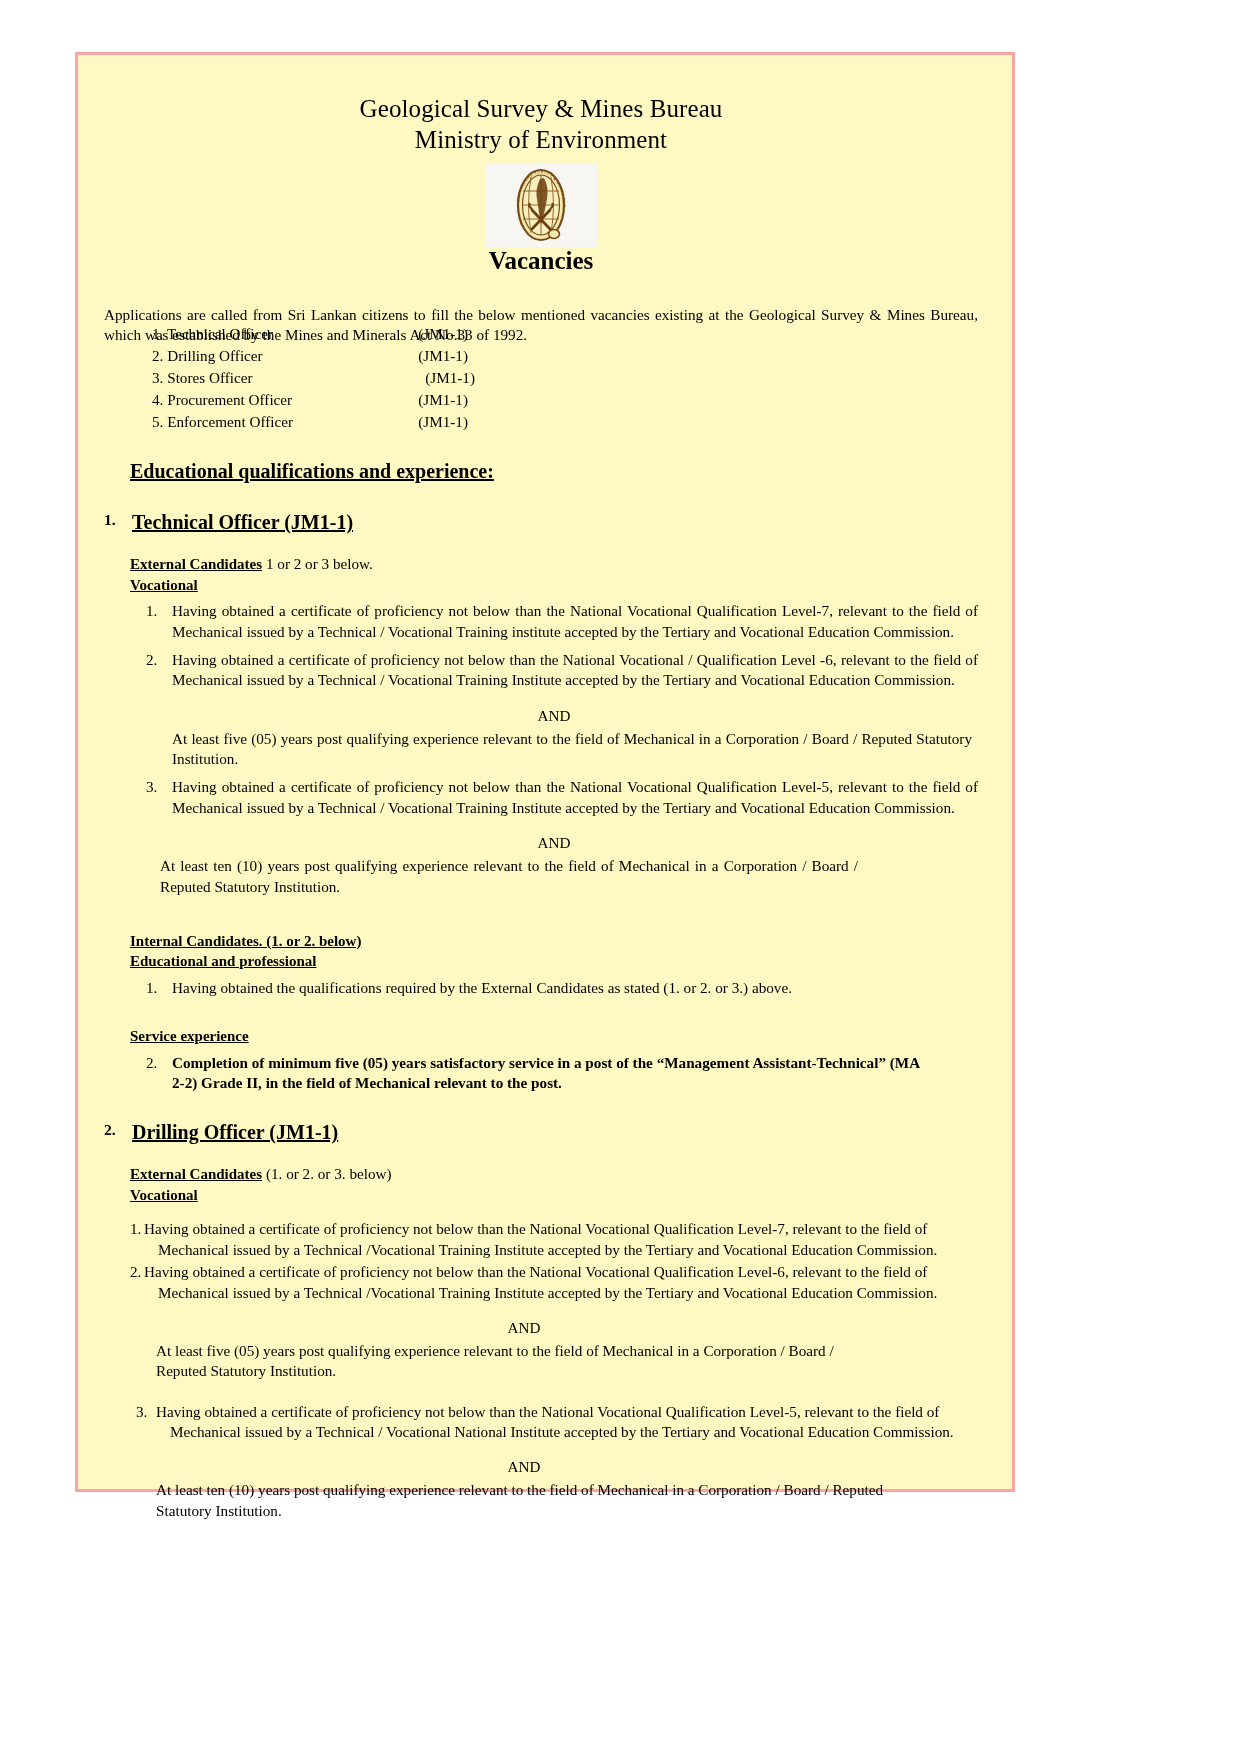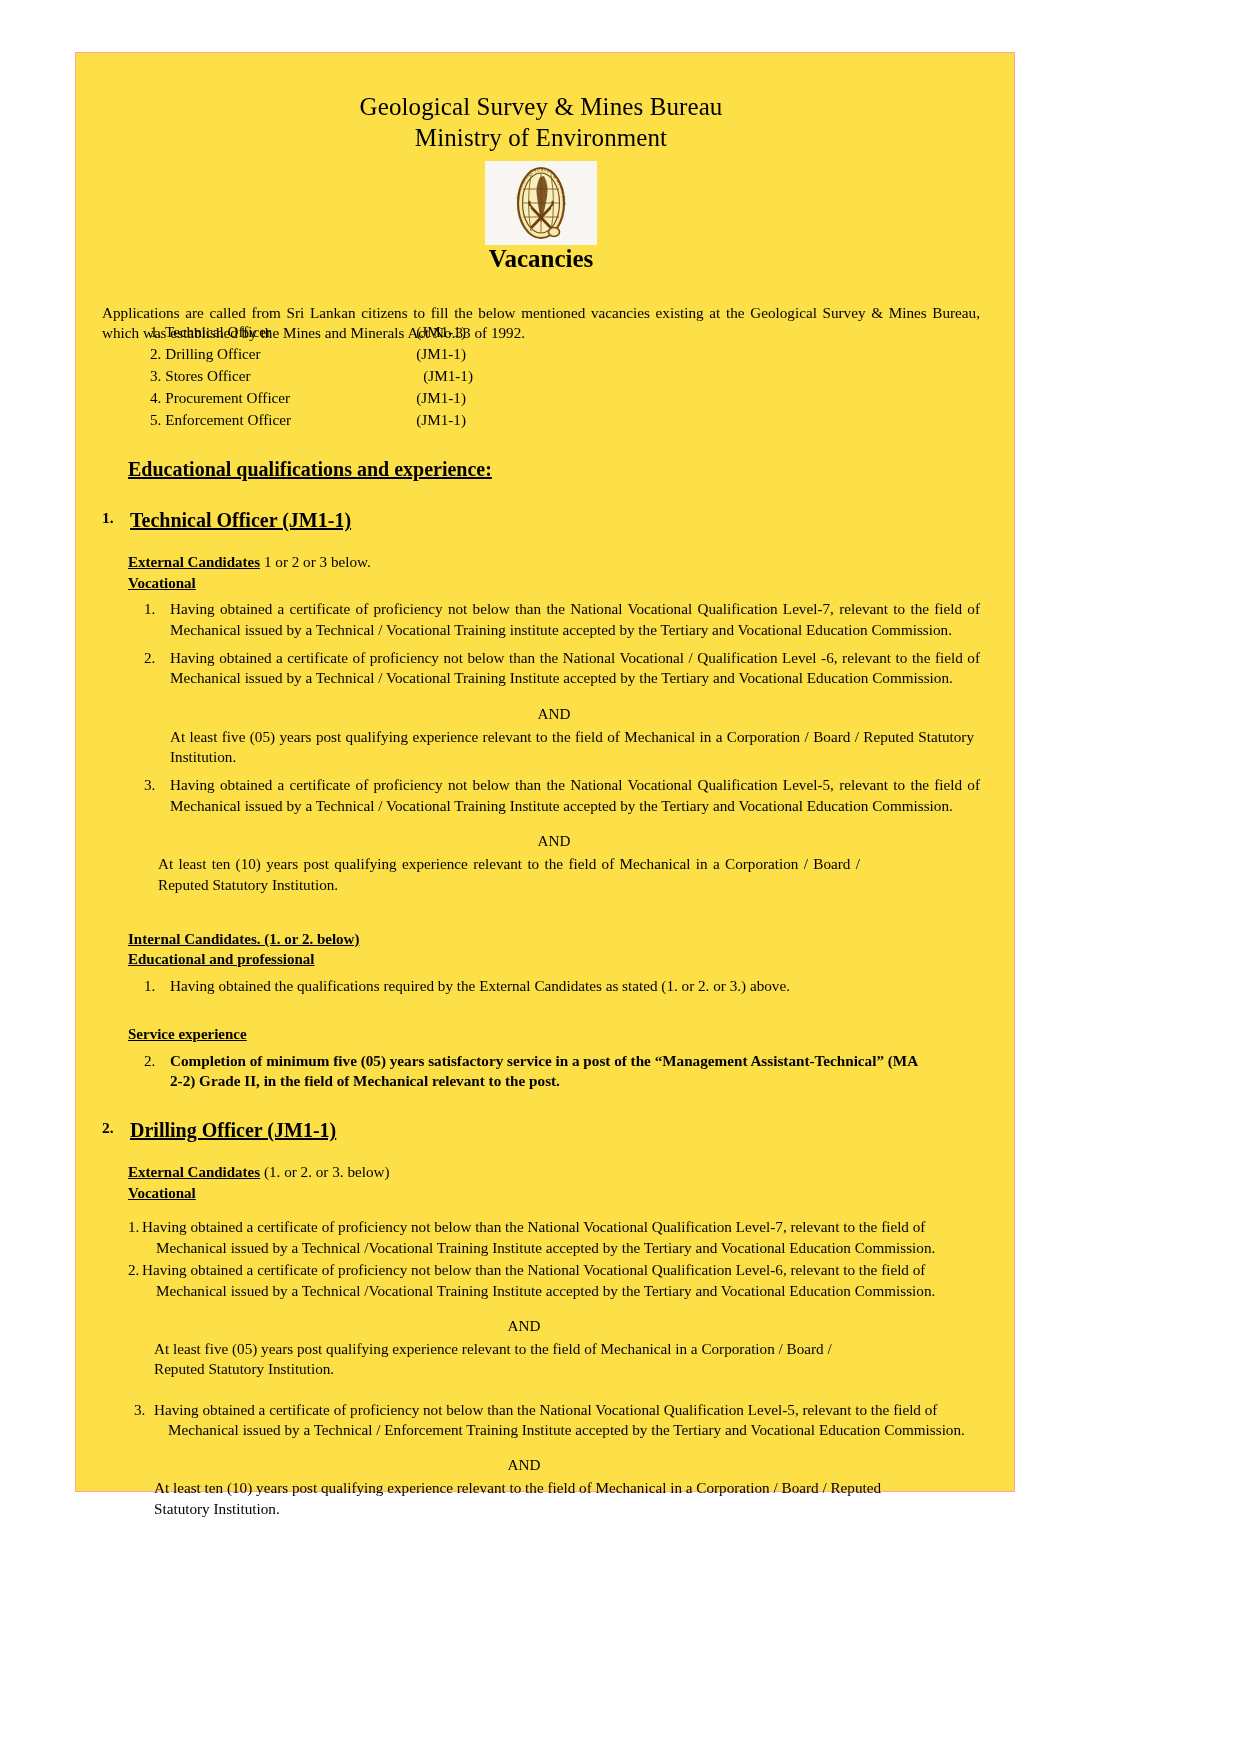--- a/index.html
+++ b/index.html
@@ -12,23 +12,23 @@
     height: 1755px;
     font-family: "Liberation Serif", "DejaVu Serif", serif;
     color: #000000;
   }
   .page {
     position: absolute;
     left: 75px;
     top: 52px;
     width: 940px;
     height: 1440px;
-    border: 1px solid #fca5a5;
+    border: 3px solid #fca5a5;
     box-sizing: border-box;
-    background: #fde047;
+    background: #fef9c3;
   }
   .inner {
     padding: 38px 34px 0 26px;
   }
   
   .org-title {
     text-align: center;
     font-size: 25px;
     line-height: 1.24;
     letter-spacing: 0.1px;
@@ -335,21 +335,21 @@
           <span>At least five (05) years post qualifying experience relevant to the field of Mechanical in a Corporation / Board /</span><br>
           <span>Reputed Statutory Institution.</span>
         </div>
 
         <div class="gap-s"></div>
 
         <div class="d-item wide" style="margin-left:6px;">
           <span class="num">3.</span>
           <span class="txt">
             <span>Having obtained a certificate of proficiency not below than the National Vocational Qualification Level-5,  relevant to the field of</span>
-            <span class="l2">Mechanical issued by a Technical / Enforcement Training Institute accepted by the Tertiary and Vocational Education Commission.</span>
+            <span class="l2">Mechanical issued by a Technical / Vocational National Institute accepted by the Tertiary and Vocational Education Commission.</span>
           </span>
         </div>
 
         <div class="and-line" style="margin-left:-60px;">AND</div>
         <div class="d-sub">
           <span>At least ten (10) years post qualifying experience relevant to the field of Mechanical in a Corporation / Board / Reputed</span><br>
           <span>Statutory Institution.</span>
         </div>
       </div>
     </div>

